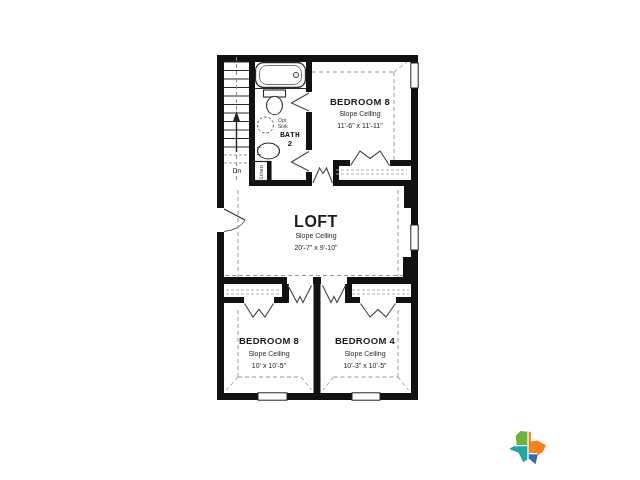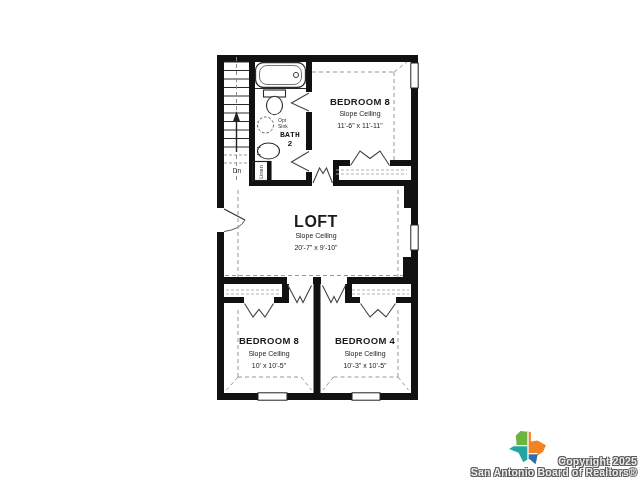--- a/index.html
+++ b/index.html
@@ -168,18 +168,14 @@
     <g clip-path="url(#tx-clip)">
       <rect x="0" y="0" width="20" height="15.5" fill="#6CB33F"></rect>
       <rect x="20" y="0" width="20" height="36" fill="#F58220"></rect>
       <rect x="0" y="15.5" width="20" height="20.5" fill="#23A6A1"></rect>
       <rect x="20" y="24" width="10" height="12" fill="#2D6FB5"></rect>
       <path d="M20,0 V36 M0,15.5 H20 M20,24 H30" stroke="#fff" stroke-width="1.4" fill="none"></path>
     </g>
   </svg>
 
 
-  <div id="copyright">
-    <div>Copyright 2025</div>
-    <div>San Antonio Board of Realtors®</div>
-  </div>
 
 </div>
 
 </body></html>

